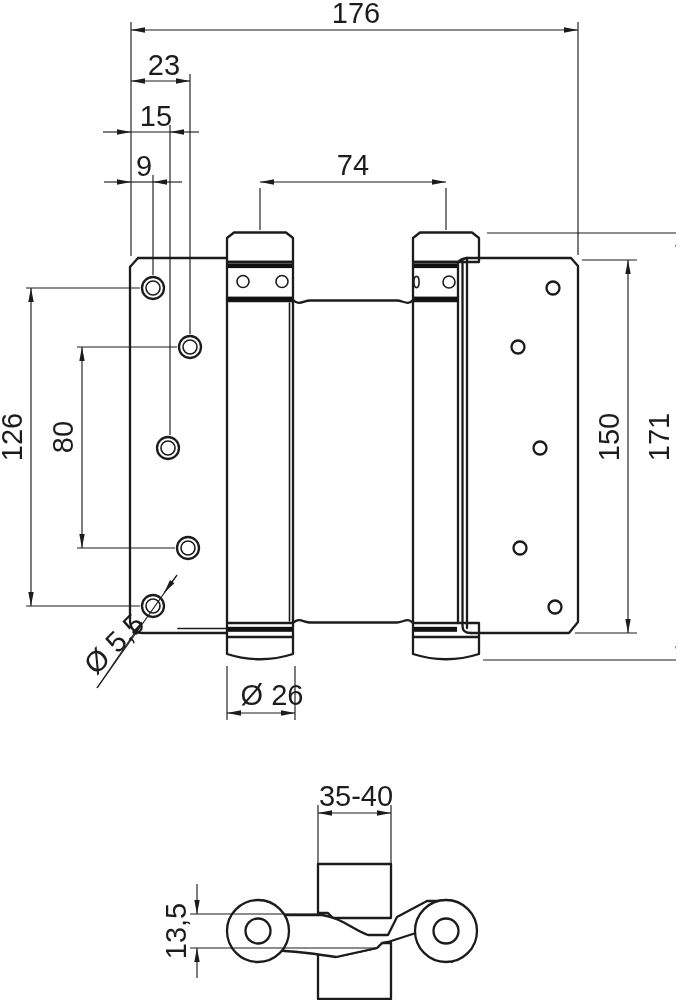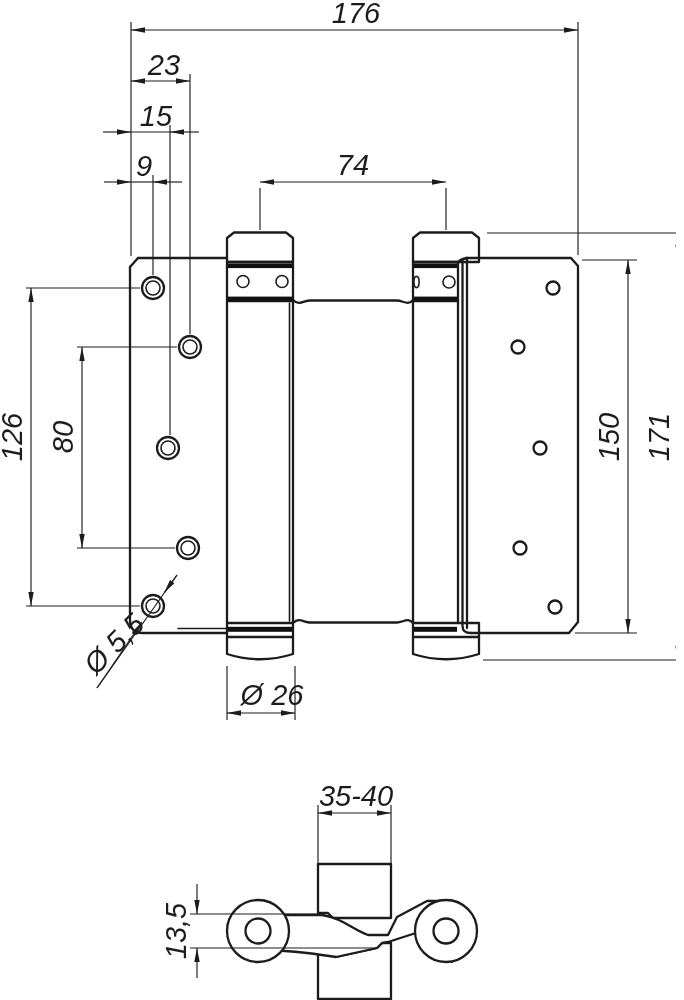--- a/index.html
+++ b/index.html
@@ -1,17 +1,17 @@
 <!DOCTYPE html>
 <html><head>
 <meta charset="utf-8">
 <style>
   html,body{margin:0;padding:0;background:#ffffff;}
   .frame{position:relative;width:676px;height:1000px;background:#ffffff;overflow:hidden;
-         font-family:"Liberation Sans", sans-serif;font-style:italic;}
+         font-family:"Liberation Sans", sans-serif;}
   svg{position:absolute;left:0;top:0;}
   .obj{stroke:#1c1c1c;stroke-width:2.3;fill:none;stroke-linecap:round;stroke-linejoin:round;}
   .obj2{stroke:#1c1c1c;stroke-width:1.6;fill:none;stroke-linecap:round;}
   .thin{stroke:#1c1c1c;stroke-width:1.15;fill:none;}
   .band{fill:#111111;stroke:none;}
   .whitefill{fill:#ffffff;}
   .dimtxt{font-family:"Liberation Sans", sans-serif;font-size:29px;fill:#1c1c1c;}
 </style>
 </head>
 <body>

